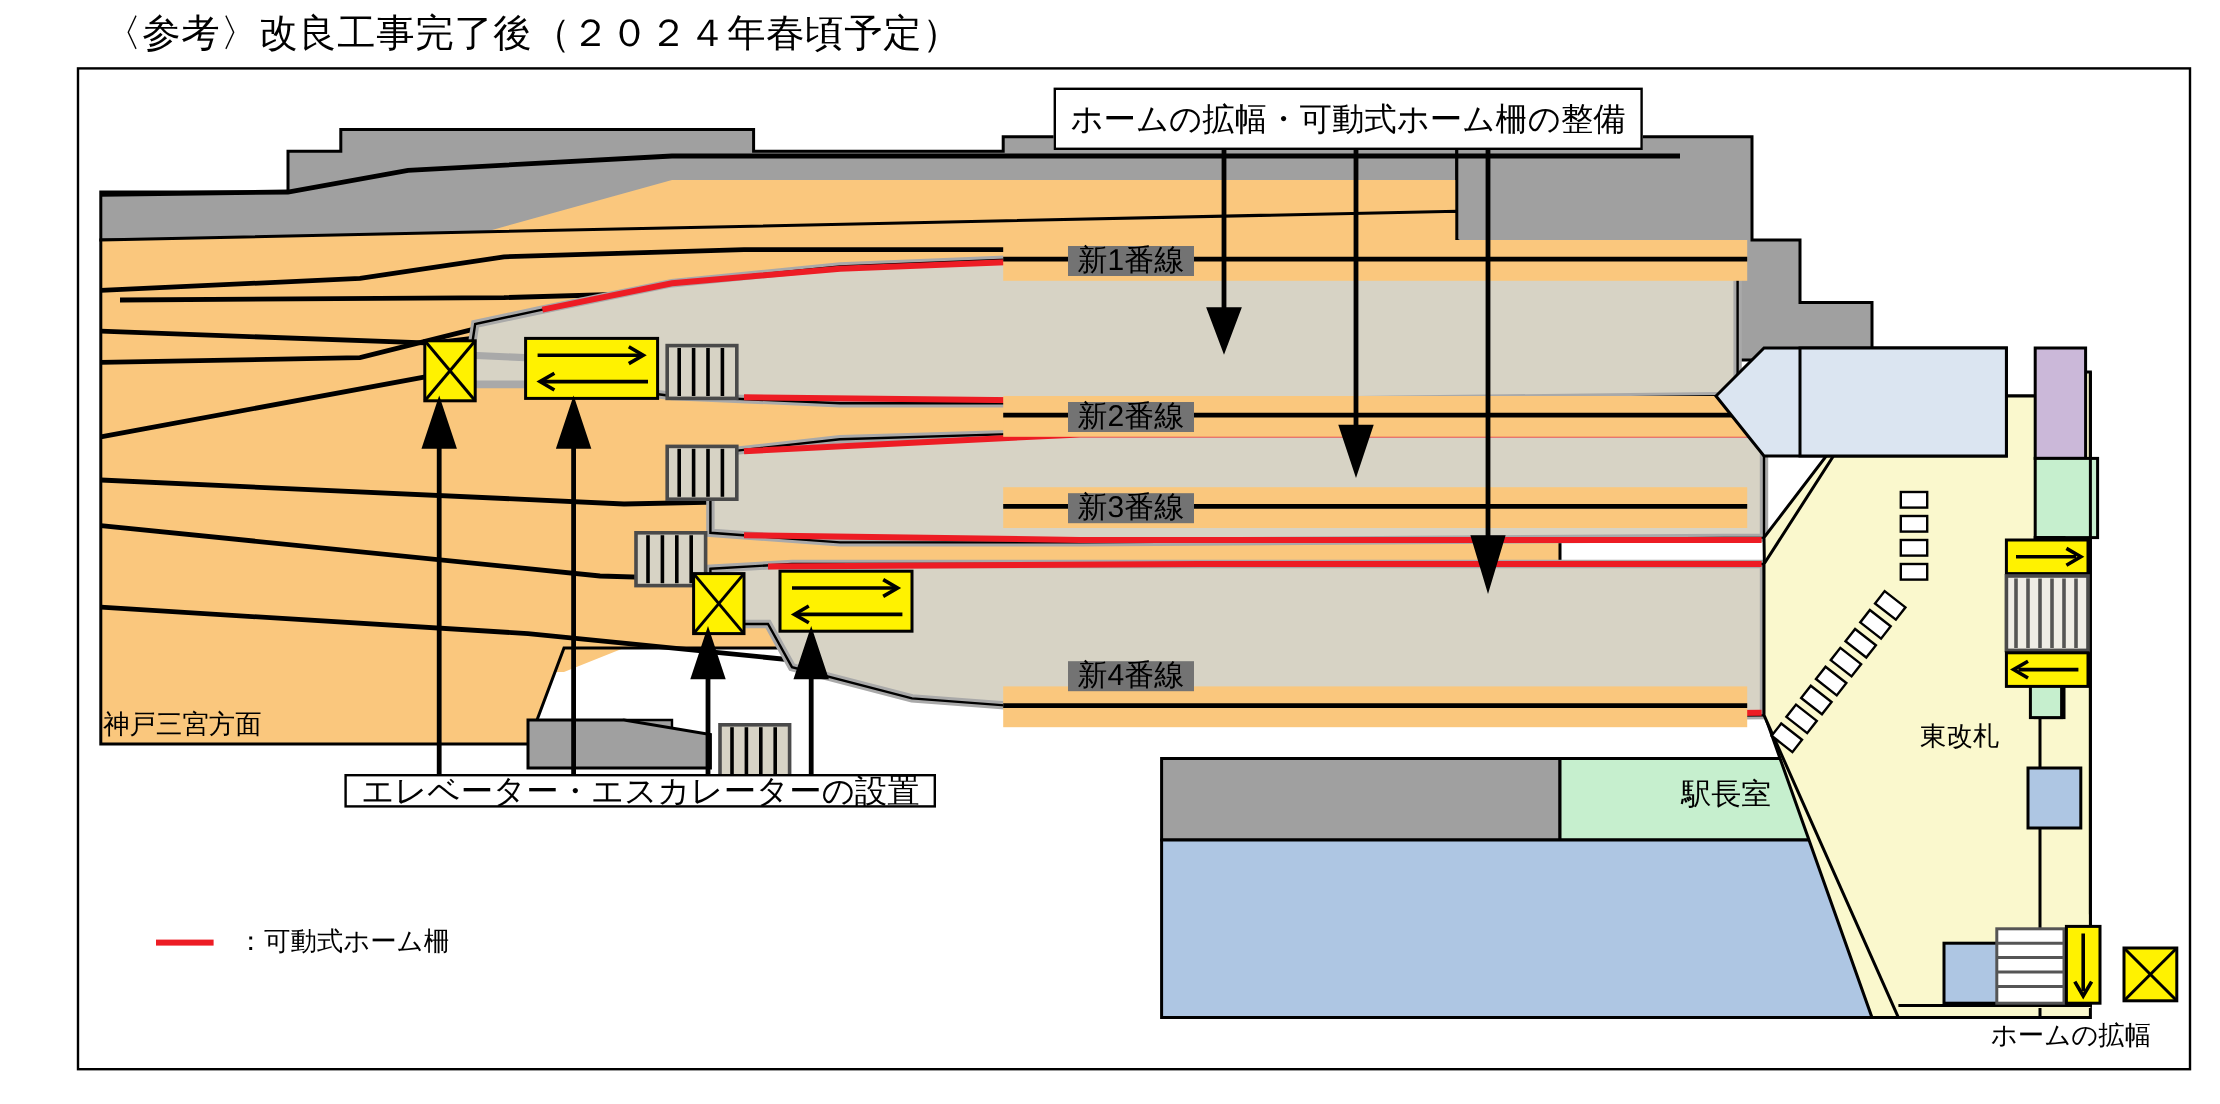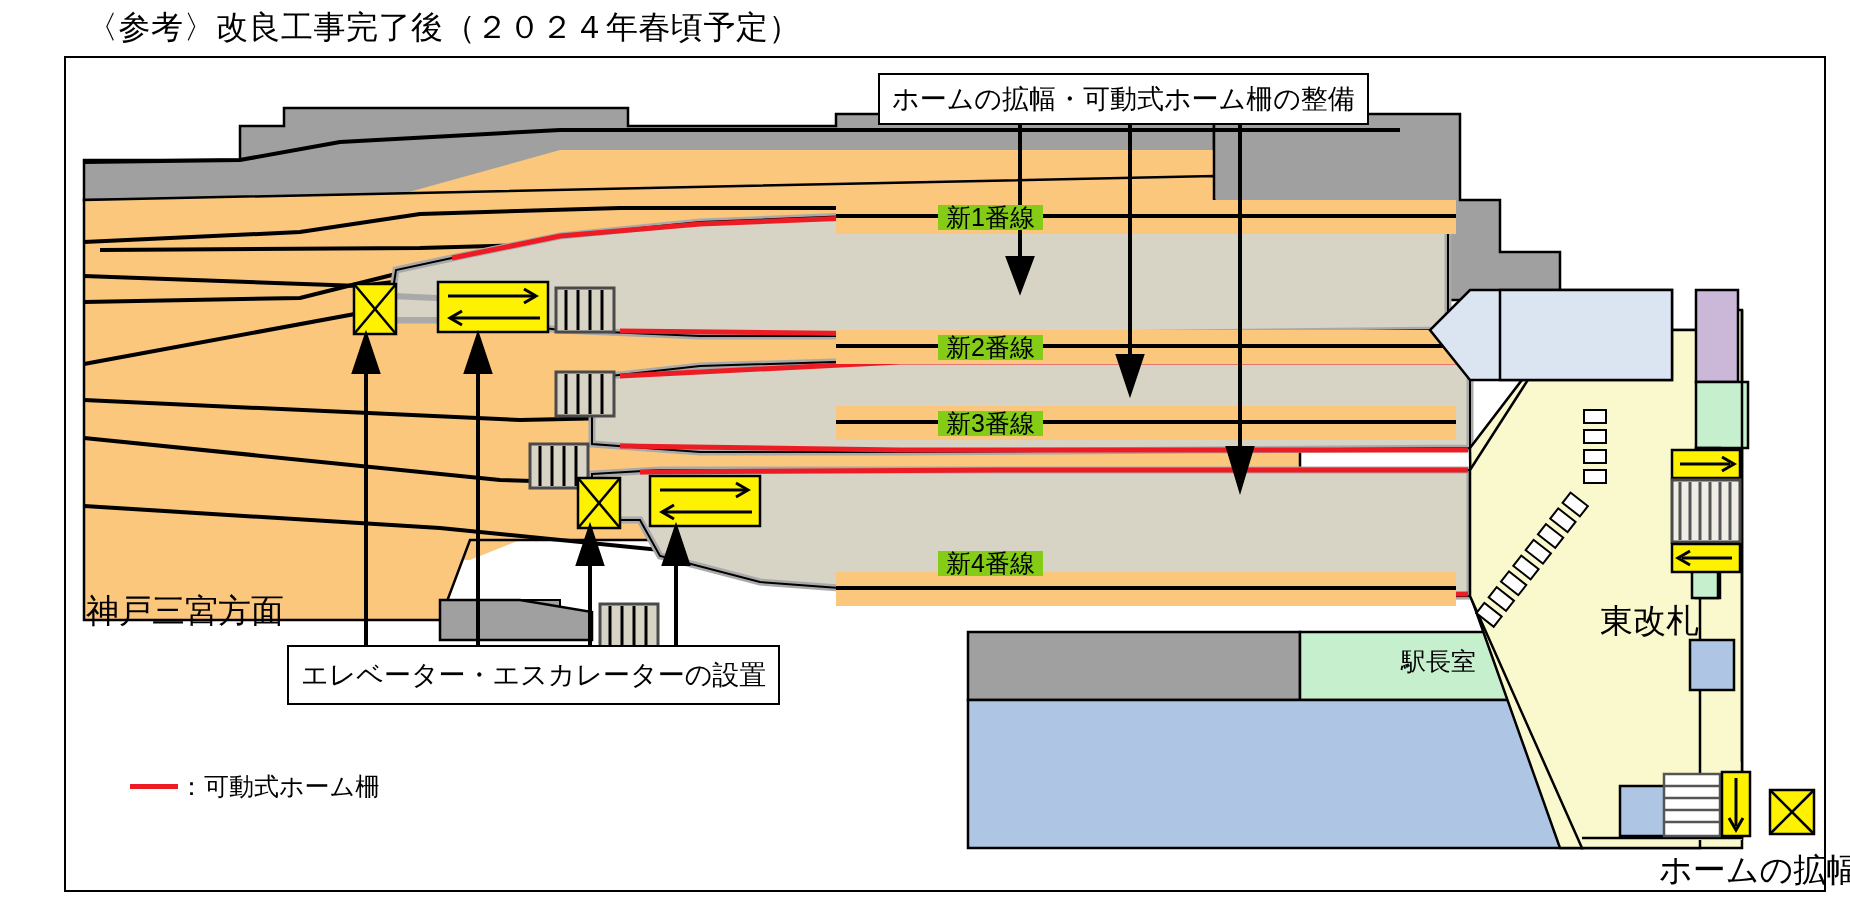--- a/index.html
+++ b/index.html
@@ -16,33 +16,33 @@
     border:2.5px solid #000;box-sizing:border-box;background:#fff;
   }
   #svg-canvas{position:absolute;left:0;top:0;width:1850px;height:920px;}
   .callout{
     position:absolute;border:2.5px solid #000;background:#fff;
     font-size:27px;color:#000;white-space:nowrap;
     display:flex;align-items:center;justify-content:center;
     box-sizing:border-box;
   }
   #callout-platform{left:878px;top:73px;height:52px;padding:0 12px;}
-  #callout-elevator{left:287px;top:645px;height:60px;padding:0 12px;}
+  #callout-elevator{left:287px;top:645px;height:28px;padding:0 12px;}
   .track-label{
     position:absolute;font-size:25px;color:#000;white-space:nowrap;
-    background:#84cc16;padding:0 8px;line-height:1;margin-left:48px;
-  }
-  .plain-label{position:absolute;font-size:33px;color:#000;white-space:nowrap;}
+    background:#737373;padding:0 8px;line-height:1;
+  }
+  .plain-label{position:absolute;font-size:22px;color:#000;white-space:nowrap;}
   #label-kobe{left:86px;top:589px;}
   #label-east-gate{left:1600px;top:599px;}
   #label-stationmaster{left:1401px;top:645px;font-size:25px;}
   #label-elevator-br{left:1659px;top:848px;}
   #legend{position:absolute;left:130px;top:770px;display:flex;align-items:center;}
   #legend-swatch{width:48px;height:5px;background:#ED1C24;display:inline-block;}
-  #legend-text{font-size:25px;color:#000;margin-left:1px;white-space:nowrap;}
+  #legend-text{font-size:22px;color:#000;margin-left:20px;white-space:nowrap;}
 </style>
 </head>
 <body>
 
 <div id="page-title">〈参考〉改良工事完了後（２０２４年春頃予定）</div>
 
 <div id="diagram-frame"></div>
 
 <svg id="svg-canvas" viewBox="0 0 1850 920" xmlns="http://www.w3.org/2000/svg">
 

